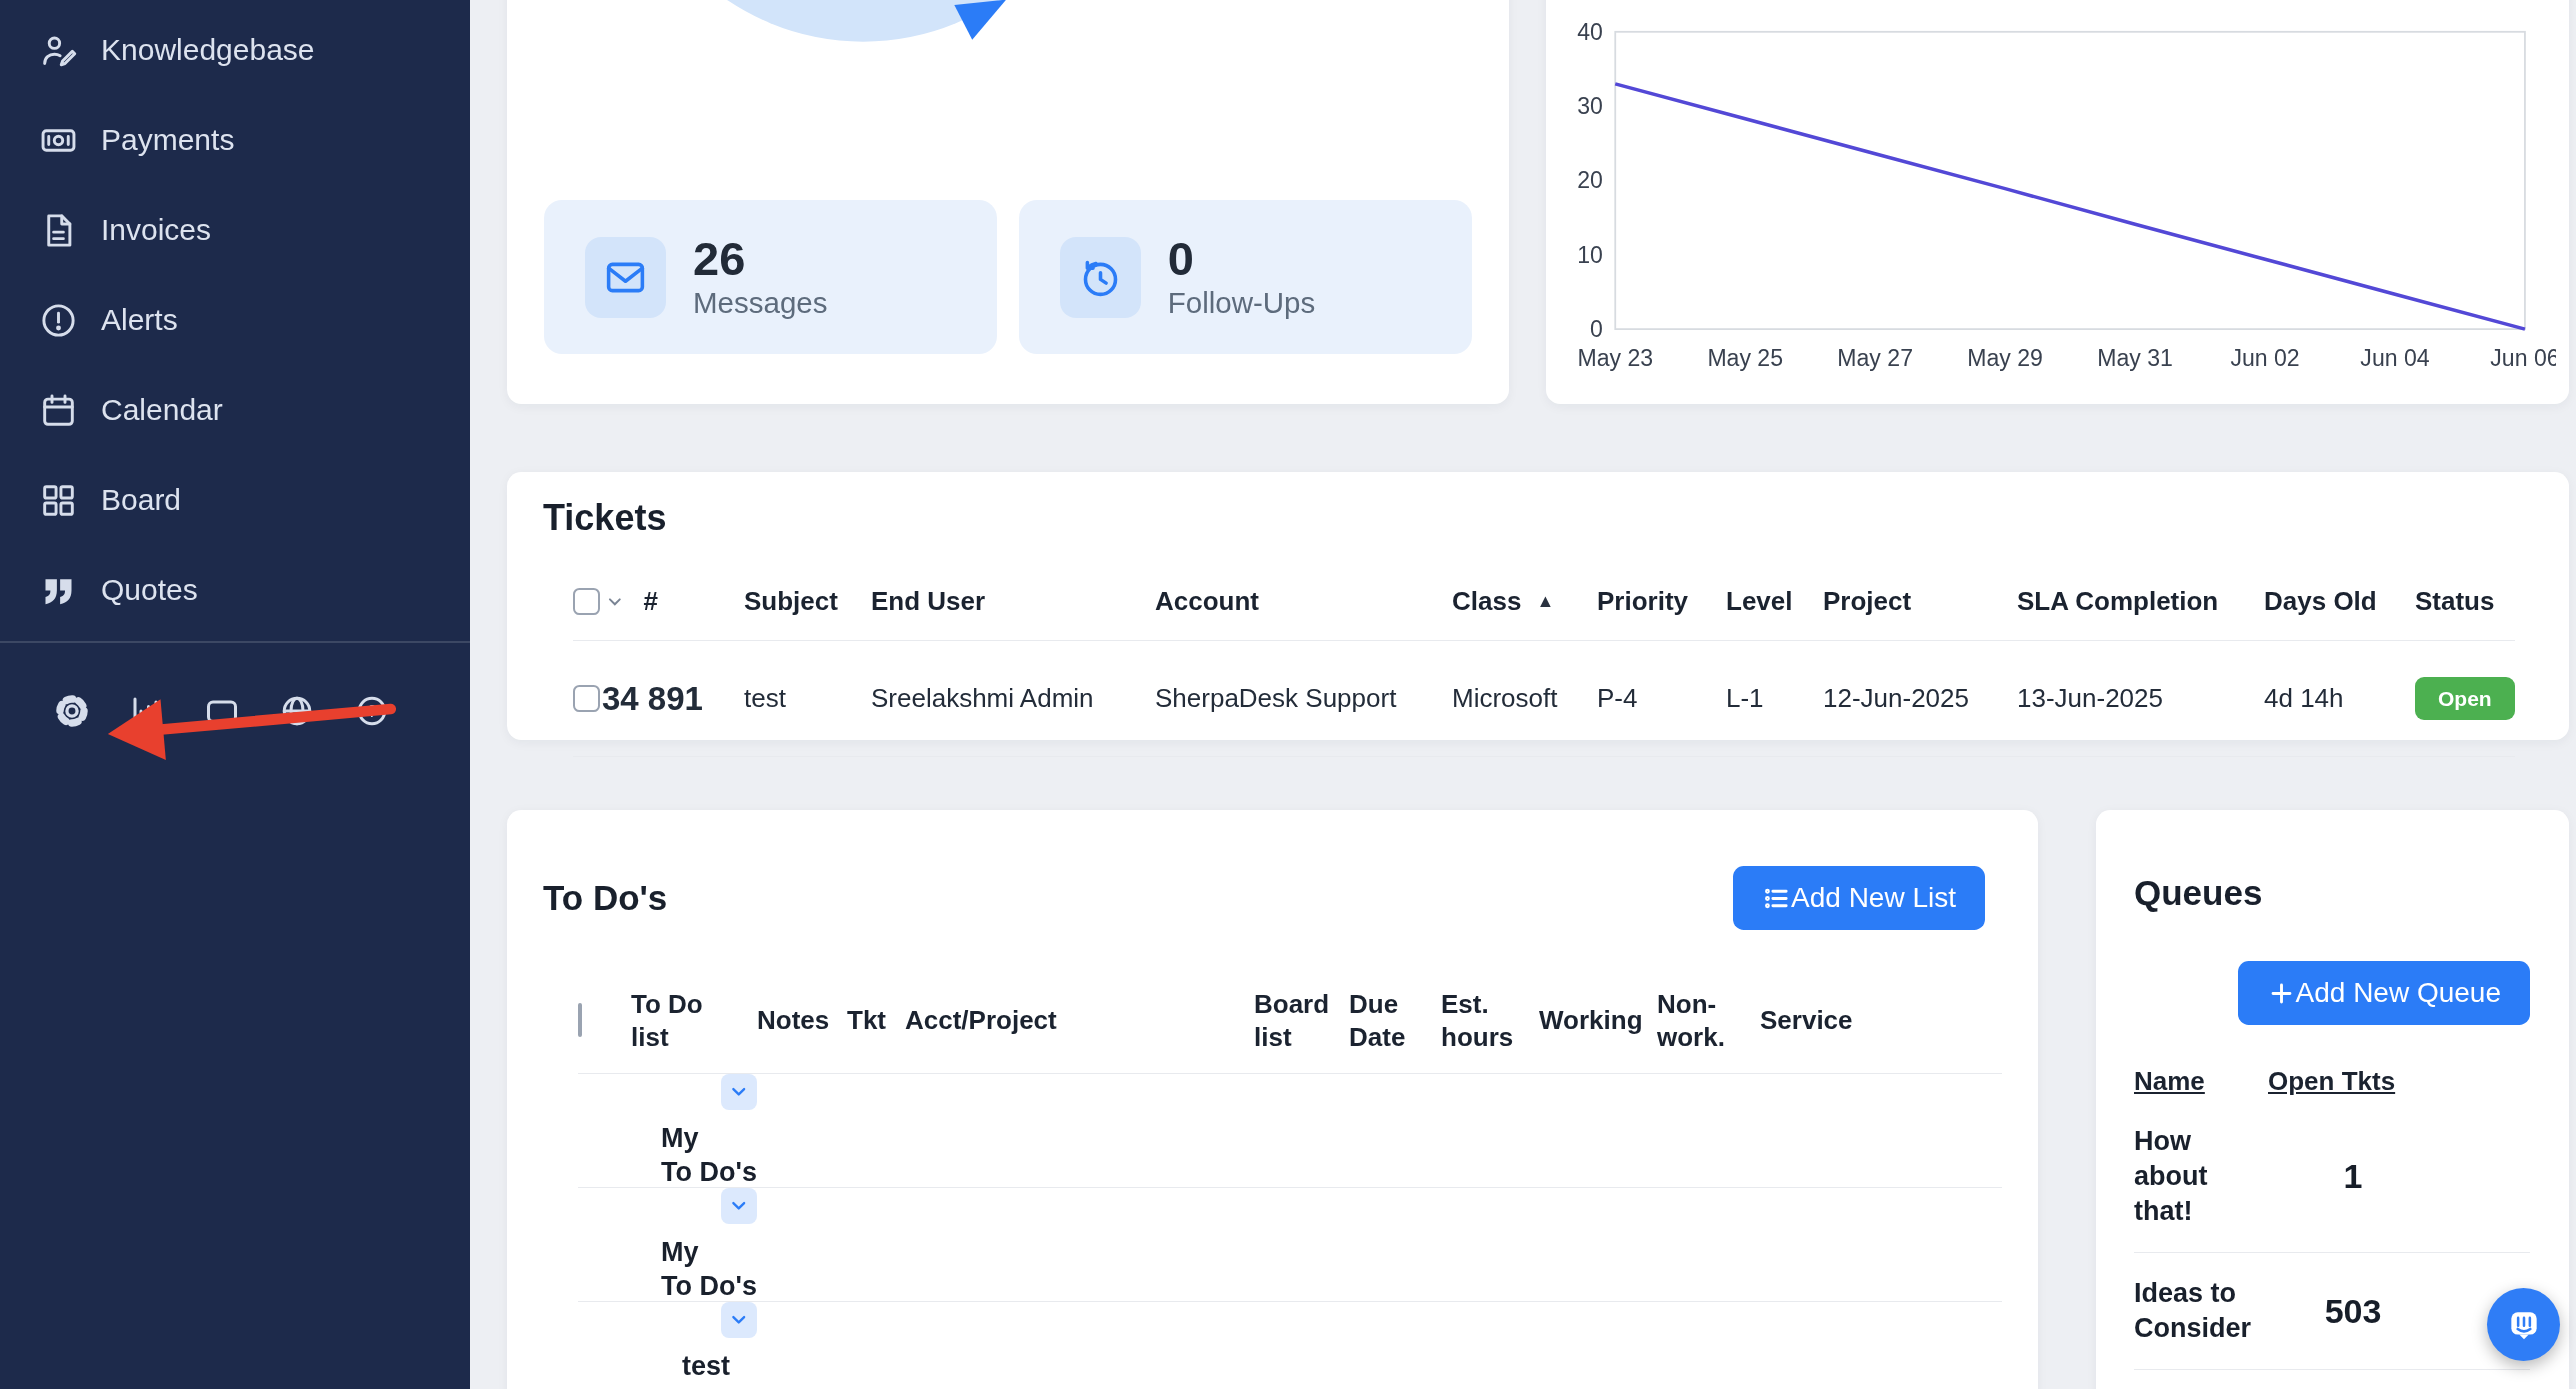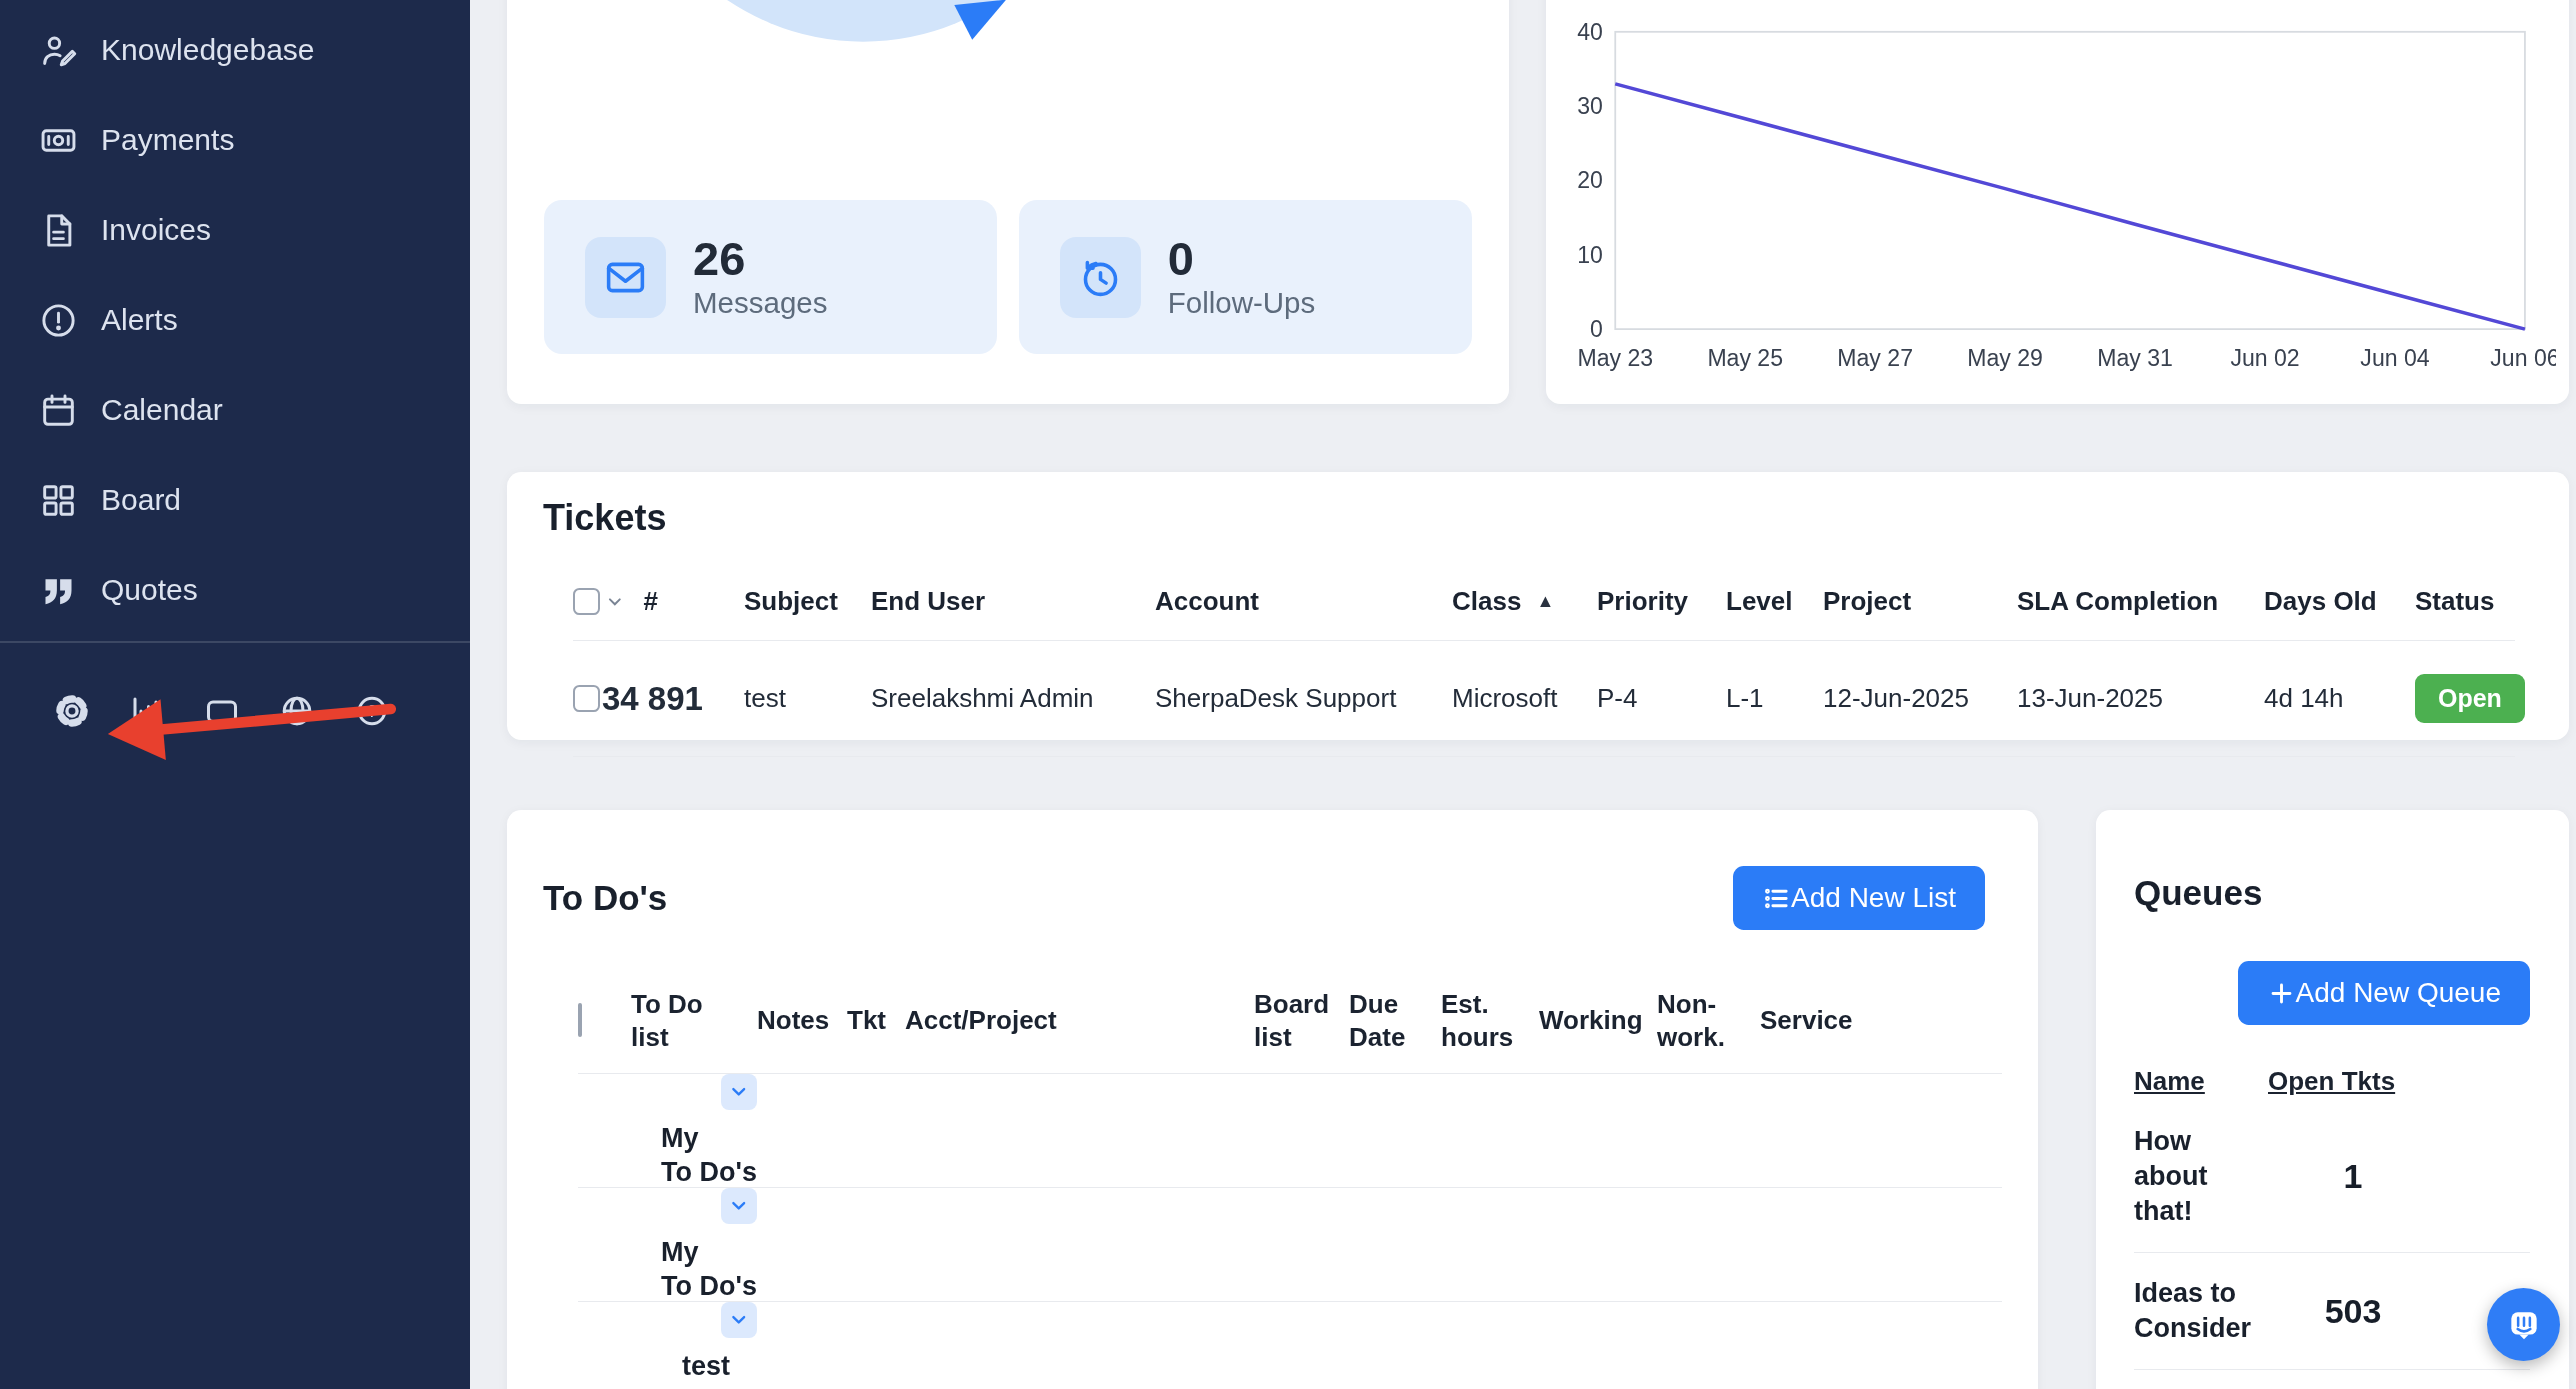--- a/index.html
+++ b/index.html
@@ -40,21 +40,21 @@
   .tix-grid { display:grid; grid-template-columns:65px 106px 127px 284px 297px 145px 129px 97px 194px 247px 151px auto; align-items:center; }
   .tix-header { margin:47px 54px 0 66px; padding-bottom:23px; border-bottom:1.8px solid #e8eaee; font-weight:700; font-size:26px; color:#1b2330; }
   .tix-row { margin:0 54px 0 66px; height:115px; border-bottom:1.8px solid #e8eaee; font-size:26px; color:#232c39; }
   .tix-num { font-size:33px; font-weight:700; margin-left:-36px; }
   .hash-pad { padding-left:5.4px; }
   .cbx { width:27px; height:27px; border:2.7px solid #9aa3b1; border-radius:6.3px; background:#fff; box-sizing:border-box; cursor:pointer; }
   .cb-wrap { display:flex; align-items:center; gap:5.4px; }
   .cb-wrap svg { width:19.7px; height:19.7px; stroke:#7a8494; fill:none; stroke-width:2.4; stroke-linecap:round; }
   .hdr-class { display:flex; align-items:center; gap:15px; }
   .sort-asc { font-size:18px; color:#2a3240; }
-  .badge-open { display:inline-block; background:#4cb050; color:#fff; font-weight:700; font-size:25px; padding:9.8px 23px; border-radius:9px; }
+  .badge-open { display:inline-block; background:#4cb050; color:#fff; font-weight:700; font-size:21px; padding:9.8px 23px; border-radius:9px; }
   
   .card-todos { left:507px; top:810px; width:1531px; height:752px; }
   .todo-head { display:flex; justify-content:space-between; align-items:center; padding:39px 53px 0 36px; }
   .todo-title { font-size:35px; font-weight:700; color:#19202c; }
   .btn-blue { display:flex; align-items:center; background:#2b7cf7; color:#fff; border:none; border-radius:10.7px;
               font-size:28px; font-weight:500; height:64px; padding:0 29px; cursor:pointer; font-family:inherit; }
   .btn-blue svg { width:29px; height:29px; stroke:#fff; fill:none; stroke-width:2.4; stroke-linecap:round; }
   .todo-grid { display:grid; grid-template-columns:53px 126px 90px 58px 349px 95px 92px 98px 118px 103px auto; align-items:center; }
   .todo-header { margin:41px 36px 0 71px; padding-bottom:19.7px; border-bottom:1.8px solid #e8eaee; font-weight:700; font-size:26px; color:#1b2330; white-space:pre-line; line-height:1.25; }
   .todo-row { margin:0 36px 0 71px; height:113px; border-bottom:1.8px solid #e8eaee; }

